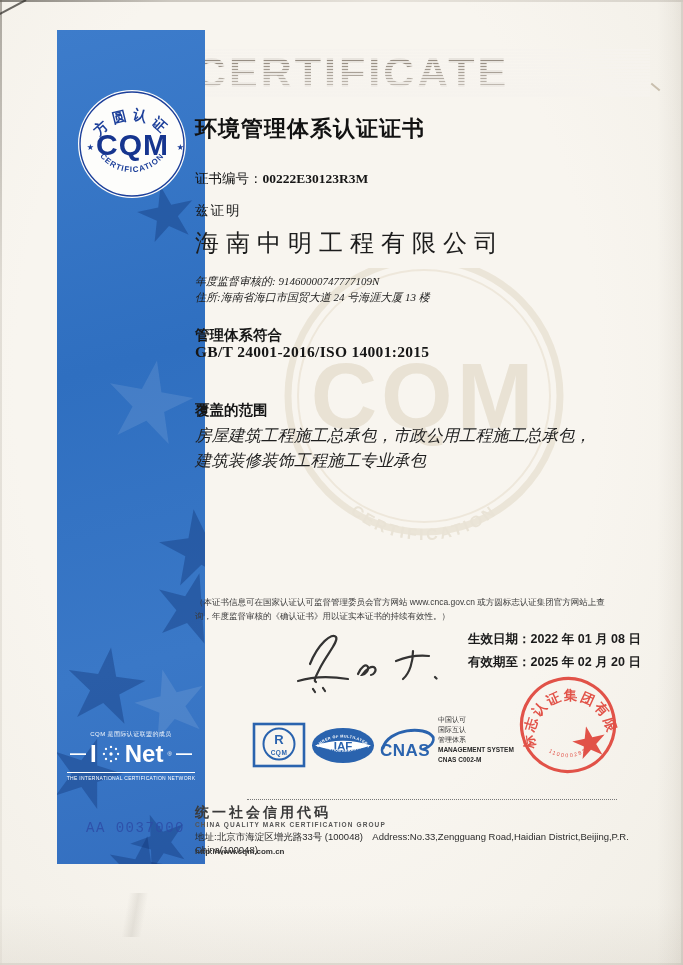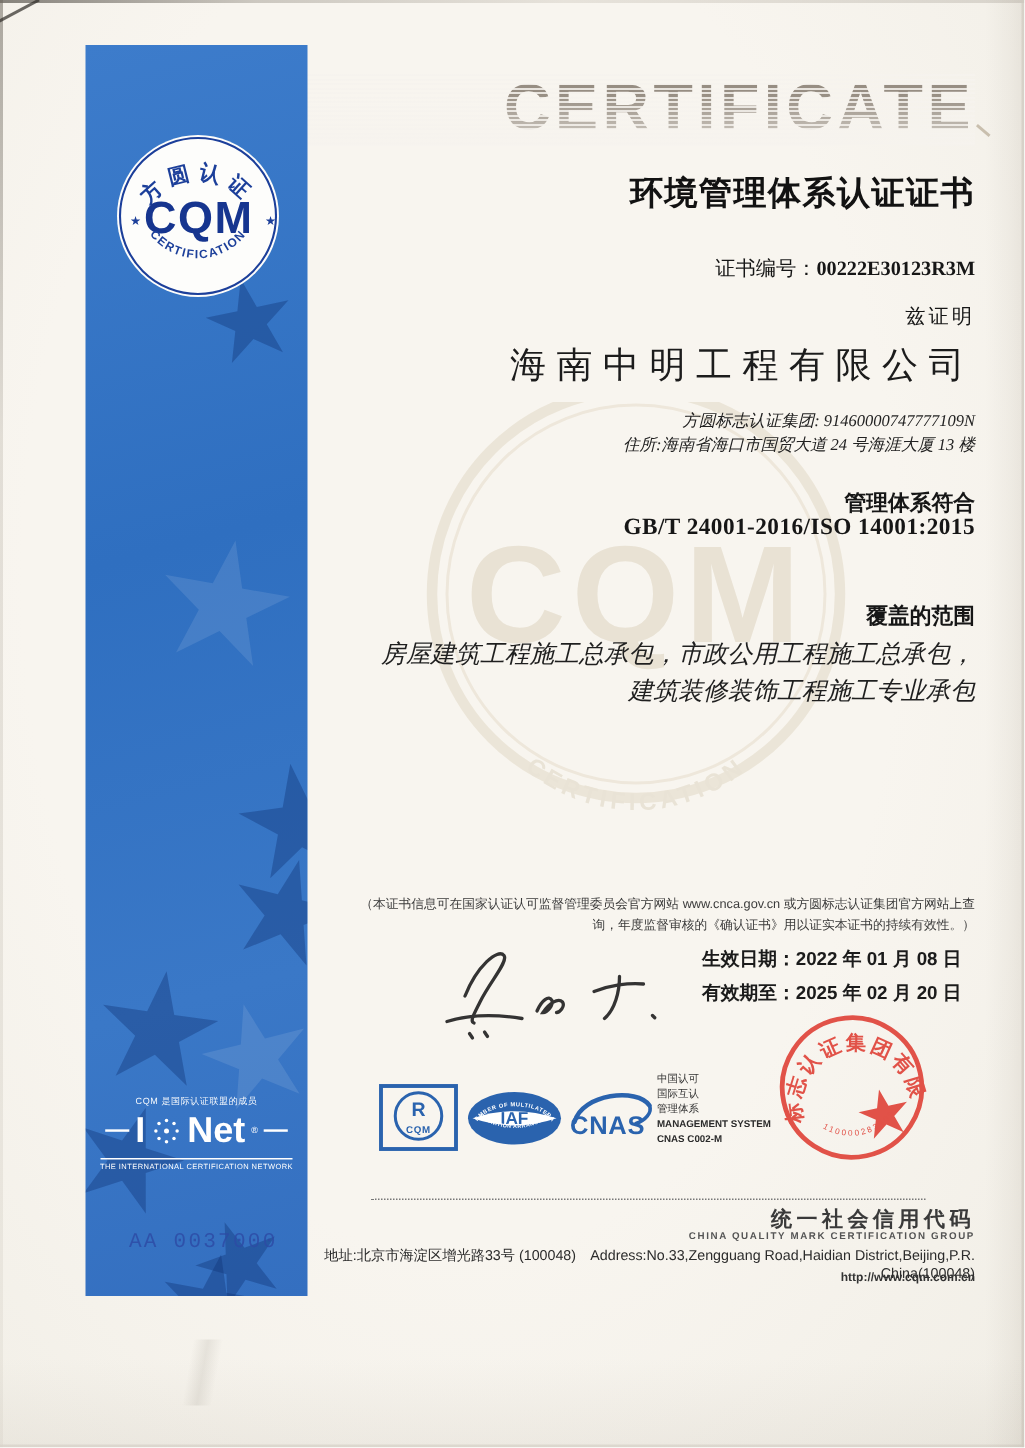--- a/index.html
+++ b/index.html
@@ -33,21 +33,21 @@
   .iqnet{left:5px;top:700px;width:138px;text-align:center;color:#fff;}
   .iqnet-member{font-size:6px;letter-spacing:.4px;white-space:nowrap;opacity:.95;}
   .iqnet-main{display:flex;align-items:center;justify-content:center;gap:4px;margin-top:3px;}
   .iqnet-name{font-size:24px;font-weight:bold;letter-spacing:0;line-height:24px;}
   .iqnet-dash{font-size:16px;font-weight:bold;line-height:24px;}
   .iqnet-reg{font-size:6px;vertical-align:top;}
   .iqnet-network{display:inline-block;font-size:5px;letter-spacing:.3px;border-top:1px solid #fff;padding-top:2px;margin-top:2px;white-space:nowrap;}
   .serial{left:86px;top:850px;font-family:Liberation Mono, monospace;font-size:14px;letter-spacing:1.5px;color:rgba(45,75,165,.82);}
 
   
-  .content-center{left:195px;width:455px;text-align:right;color:#161616;}
+  .content-center{left:195px;width:455px;text-align:left;color:#161616;}
 
   .wm-cert{top:48px;font-size:43px;font-weight:700;letter-spacing:3px;color:#978e83;font-family:"Liberation Sans",sans-serif;}
   .wm-cert .stripes{content:"";position:absolute;left:0;top:0;width:100%;height:100%;
      background:repeating-linear-gradient(to bottom, rgba(246,243,238,0) 0 1.5px, rgba(246,243,238,.85) 1.5px 3px),
                 linear-gradient(to bottom, rgba(246,243,238,0) 30%, rgba(246,243,238,.65) 100%);}
 
   .emboss{left:268px;top:268px;width:312px;height:280px;opacity:.55;}
 
   .title{top:114px;font-size:22px;font-weight:700;letter-spacing:1px;color:#121212;}
   .certno{top:170px;font-size:13.5px;font-family:Liberation Serif, serif;}
@@ -170,21 +170,21 @@
   <div class="abs serial" style="top:820px">AA 0037000</div>
 
   <div class="abs content-center title">环境管理体系认证证书</div>
   <div class="abs content-center certno">
     <span>证书编号：</span><span style="font-weight:700">00222E30123R3M</span>
   </div>
   <div class="abs content-center certify">兹证明</div>
 
   <div class="abs content-center company">海南中明工程有限公司</div>
   <div class="abs content-center company-info">
-    <div>方圆标志认证集团: 91460000747777109N</div>
+    <div>年度监督审核的: 91460000747777109N</div>
     <div>住所:海南省海口市国贸大道 24 号海涯大厦 13 楼</div>
   </div>
 
   <div class="abs content-center conform">管理体系符合</div>
   <div class="abs content-center standard">GB/T 24001-2016/ISO 14001:2015</div>
 
   <div class="abs content-center scope-label">覆盖的范围</div>
   <div class="abs content-center scope">
     <div>房屋建筑工程施工总承包，市政公用工程施工总承包，</div>
     <div>建筑装修装饰工程施工专业承包</div>

